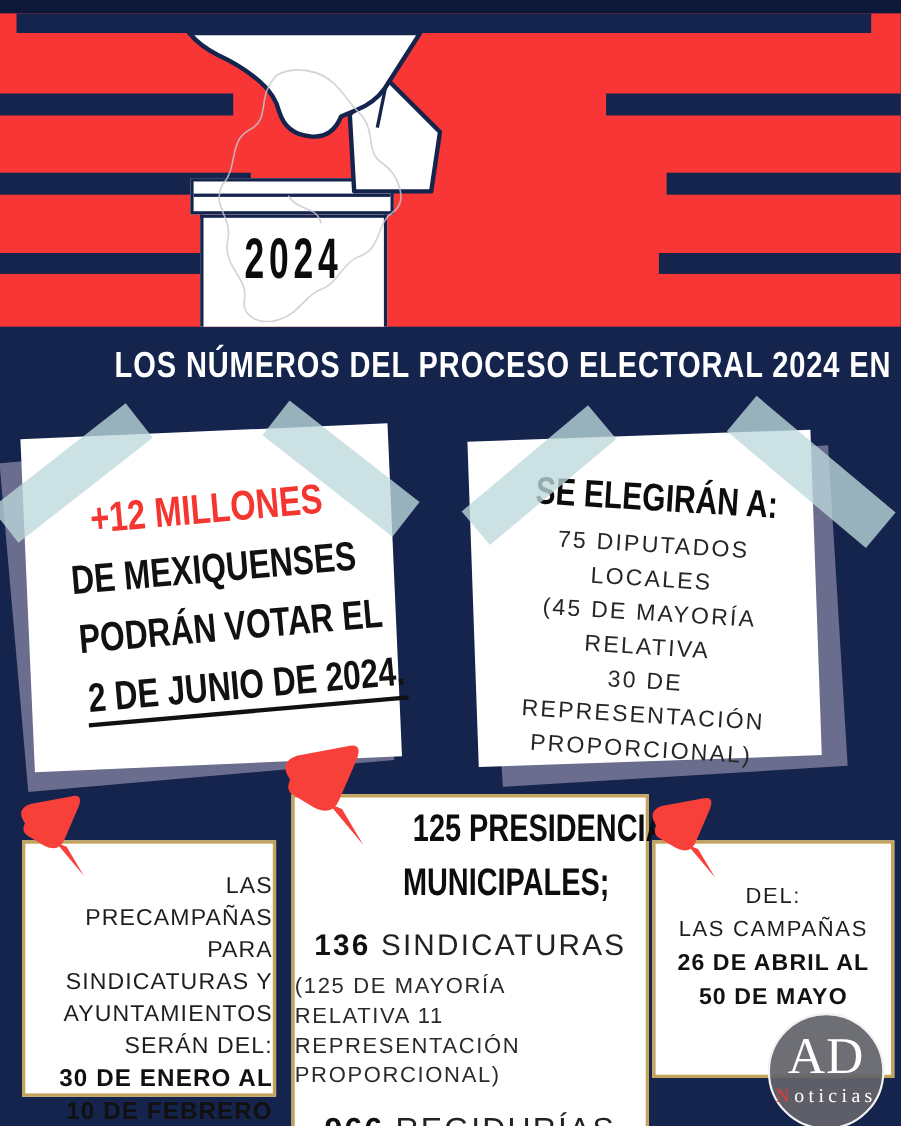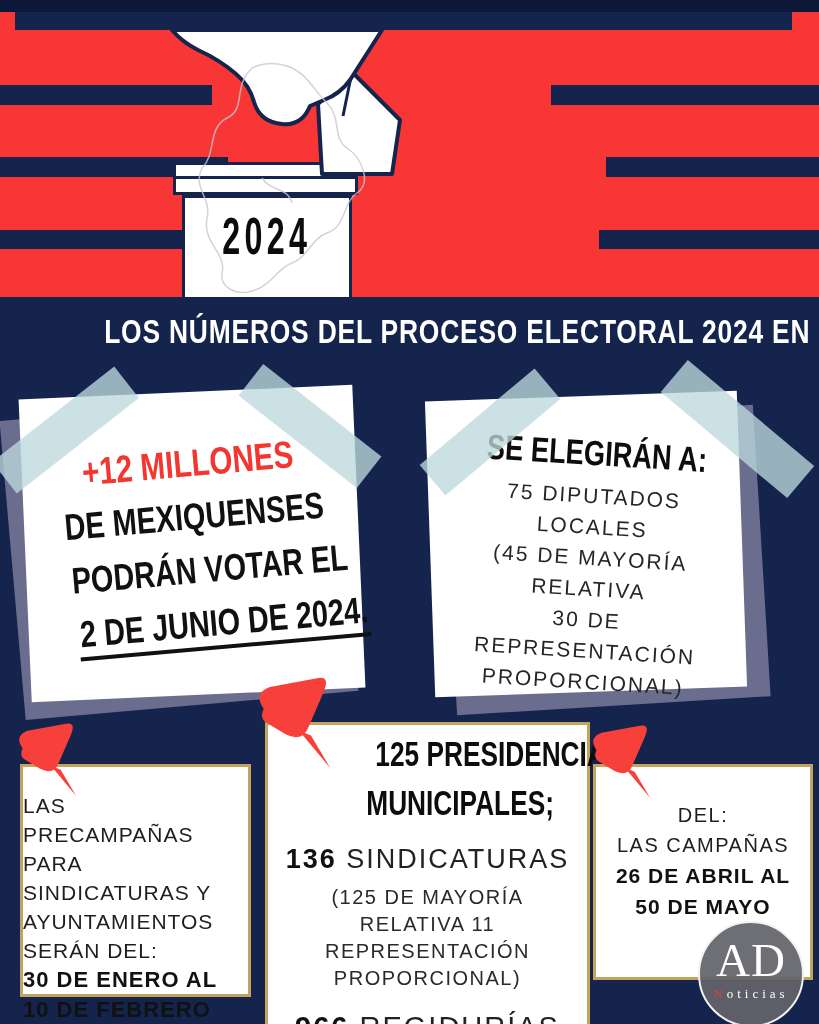--- a/index.html
+++ b/index.html
@@ -50,45 +50,45 @@
   .tape{position:absolute;background:rgba(188,216,221,.78);}
   .tp-l-tl{left:-12px;top:398px;width:155px;height:40px;transform:rotate(-38deg);}
   .tp-l-tr{left:235px;top:394px;width:150px;height:40px;transform:rotate(38deg);}
   .tp-r-tl{left:415px;top:400px;width:150px;height:40px;transform:rotate(-40deg);}
   .tp-r-tr{left:655px;top:396px;width:165px;height:42px;transform:rotate(40deg);}
   
   .card{position:absolute;background:#fff;border:3px solid #c4a45c;box-sizing:border-box;}
   .card-left{left:20px;top:752px;width:231px;height:233px;}
   .card-mid{left:265px;top:710px;width:325px;height:311px;}
   .card-right{left:593px;top:752px;width:220px;height:216px;}
-  .card-left .body{margin-top:24px;text-align:left;}
+  .card-left .body{margin-top:24px;text-align:right;}
   .card-left .ln{font-size:21px;letter-spacing:1px;line-height:29px;color:#1e1e1e;}
   .card-left .bld{font-size:22px;font-weight:700;letter-spacing:1px;line-height:30px;color:#111;}
   .card-right .body{margin-top:33px;text-align:center;}
   .card-right .ln{font-size:20px;letter-spacing:1.5px;line-height:30px;color:#1e1e1e;}
   .card-right .bld{font-size:21px;font-weight:700;letter-spacing:1px;line-height:31px;color:#111;}
   .mid-heading{margin-top:8px;padding-left:66px;text-align:center;line-height:42px;}
   .mid-heading .cx{font-size:35px;font-weight:700;color:#0d0d0d;transform:scaleX(.75);}
   .mid-row{ text-align:center;color:#222;}
   .row1{margin-top:13px;font-size:27px;letter-spacing:2px;}
   .mid-row b{font-weight:700;color:#111;}
-  .parens{margin-top:9px;text-align:center;}
+  .parens{margin-top:9px;text-align:left;}
   .parens .ln{font-size:20px;letter-spacing:1.5px;line-height:27px;color:#2a2a2a;}
   .row2{margin-top:19px;font-size:29px;letter-spacing:2px;}
   
   .pin{position:absolute;}
   .pin-left{left:10px;top:710px;}
   .pin-mid{left:248px;top:664px;}
   .pin-right{left:584px;top:712px;}
   
   .logo{position:absolute;left:698px;top:909px;width:106px;height:106px;border-radius:50%;
        background:rgba(99,99,106,.93);border:2px solid #f2f2f2;box-sizing:border-box;
        text-align:center;font-family:"Liberation Serif",serif;}
   .logo .initials{margin-top:12px;font-size:47px;line-height:50px;color:#ffffff;letter-spacing:1px;}
-  .logo .noticias{margin-top:1px;font-size:13px;letter-spacing:4px;color:#fff;}
+  .logo .noticias{margin-top:1px;font-size:18px;letter-spacing:4px;color:#fff;}
   .logo .first{color:#e23c38;}
 </style>
 </head>
 <body>
 
 <div id="stage">
 
   <div class="hero">
     <div class="st s1"></div>
     <div class="st s2l"></div>

